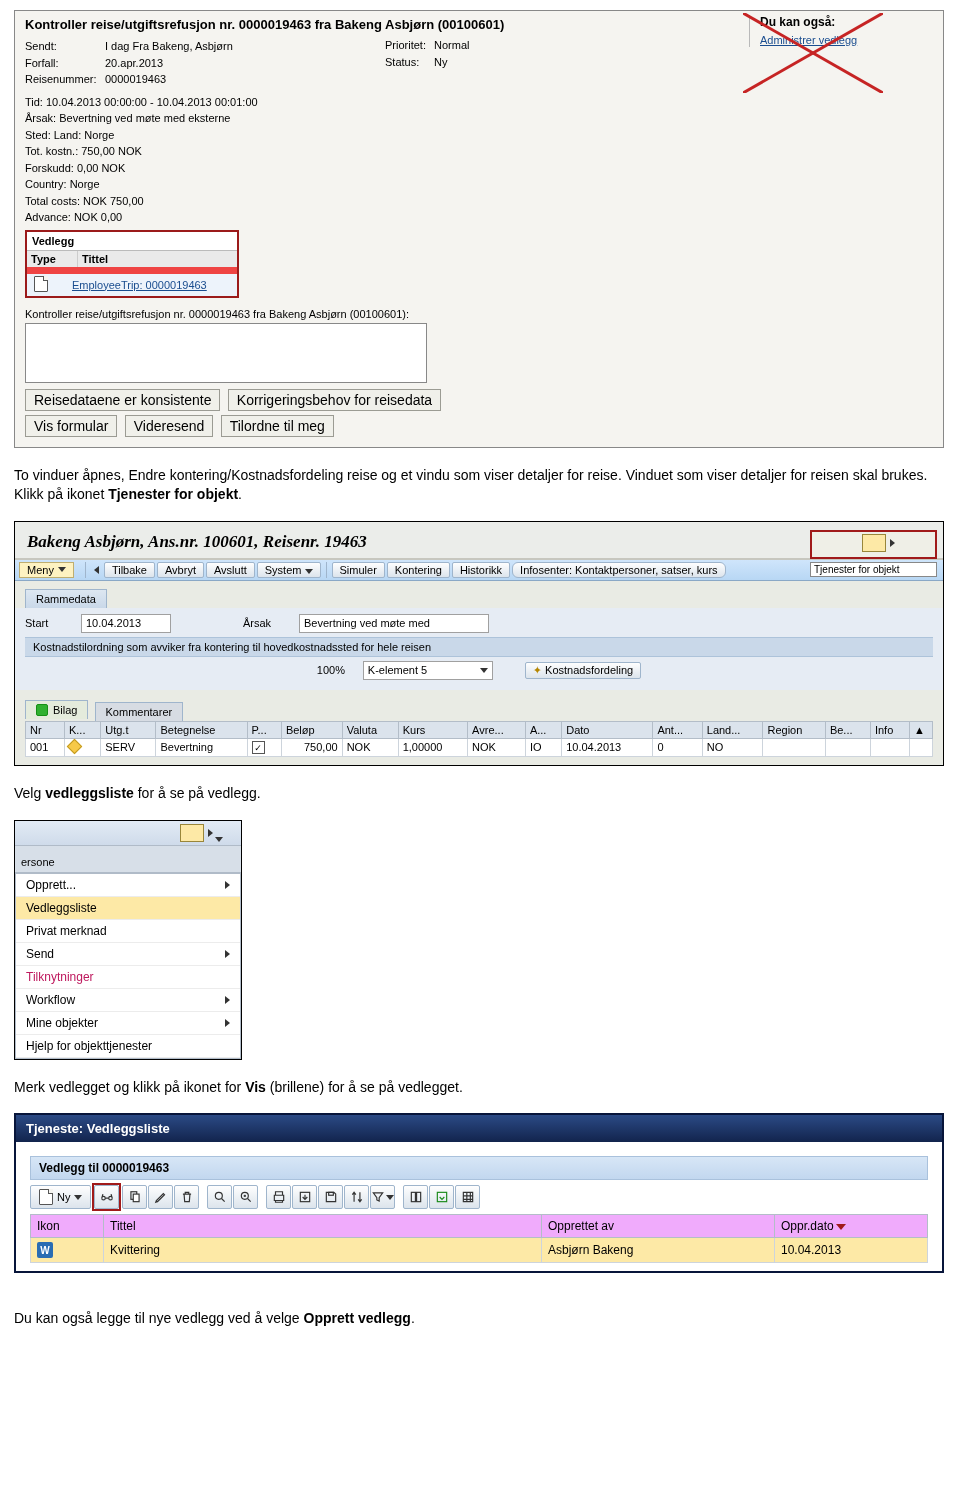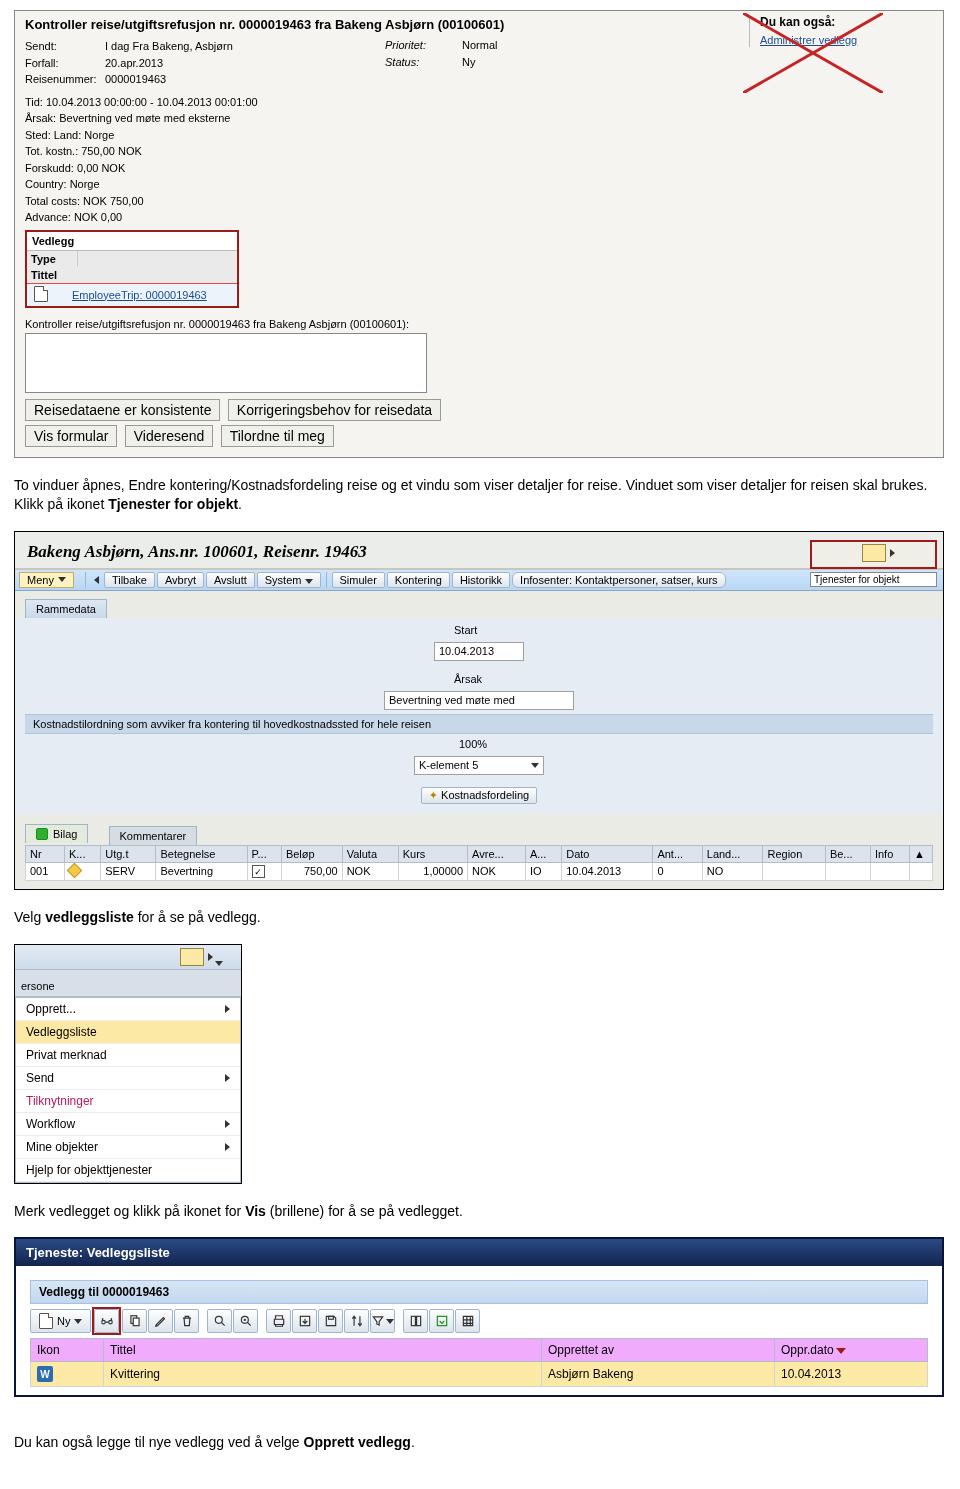--- a/index.html
+++ b/index.html
@@ -6,24 +6,24 @@
   .panel1 { border:1px solid #888; background:#f5f4f0; position:relative; padding:6px 10px 10px 10px; margin-bottom:18px; }
   .panel1 .headerbar { font-size:13px; font-weight:bold; margin-bottom:6px; }
   .panel1 .sidecol { position:absolute; top:4px; right:8px; width:175px; border-left:1px solid #b9b9b9; padding-left:10px; }
   .panel1 .sidecol h4 { margin:0 0 4px 0; font-size:12px; }
   .panel1 .sidecol a { color:#1a4d8f; text-decoration:underline; font-size:11px; }
   .cross { position:absolute; top:2px; right:60px; width:140px; height:80px; pointer-events:none; }
   .cross line { stroke:#c62424; stroke-width:3; }
   .kv { display:flex; font-size:11px; line-height:1.5; }
   .kv .k { width:80px; }
   .midcol { position:absolute; left:370px; top:26px; font-size:11px; }
-  .midcol .kv .k { width:77px;font-style:italic; }
+  .midcol .kv .k { width:49px; }
   .detaillines { font-size:11px; line-height:1.5; margin:6px 0 4px 0; }
   .vedleggbox { border:2px solid #9b1a1a; background:#fff; width:210px; padding:0; margin-top:4px; }
-  .vedleggbox .vh { display:flex; font-weight:bold; font-size:11px; border-bottom:1px solid #ef4444; background:#eaeaea;flex-direction:column; }
+  .vedleggbox .vh { display:flex; font-weight:bold; font-size:11px; border-bottom:7px solid #ef4444; background:#eaeaea; }
   .vedleggbox .vh span:first-child { width:42px; padding:2px 4px; border-right:1px solid #ccc; }
   .vedleggbox .vh span:last-child { padding:2px 4px; }
   .vedleggbox .vr { display:flex; align-items:center; background:#edf3fb; font-size:11px; padding:2px 3px; }
   .vedleggbox .vr .ico { width:38px; padding-left:4px; }
   .vedleggbox .vr a { color:#1a4d8f; text-decoration:underline; }
   .docicon { display:inline-block; width:12px; height:14px; border:1px solid #555; border-radius:1px; position:relative; background:#fff; }
   .docicon:before { content:""; position:absolute; top:-1px; right:-1px; width:4px; height:4px; border-left:1px solid #555; border-bottom:1px solid #555; background:#f5f4f0; }
   .kontrollline { font-size:11px; margin:10px 0 3px 0; }
   .emptybox { border:1px solid #888; background:#fff; height:58px; width:400px; }
   .btnrow { margin-top:6px; }
@@ -41,26 +41,26 @@
   .gosicon:after { content:""; position:absolute; right:-10px; top:4px; width:0;height:0; border-top:4px solid transparent; border-bottom:4px solid transparent; border-left:5px solid #333; }
 
   .toolbarblue { background:linear-gradient(#cfe5fb,#b8d7f4); border-bottom:1px solid #8aa8c6; padding:2px 4px; display:flex; align-items:center; font-size:11px; gap:2px; }
   .tbbtn { background:linear-gradient(#fefefe,#dce4ec); border:1px solid #9fb5cc; padding:1px 7px; border-radius:2px; cursor:pointer; font-size:11px; }
   .menubtn { background:#fef2c1; border:1px solid #bfae70; padding:1px 7px; margin-right:6px; font-size:11px; display:flex; align-items:center; gap:4px; }
   .tri { width:0;height:0;border-left:4px solid transparent;border-right:4px solid transparent;border-top:5px solid #333; display:inline-block; }
   .triL { width:0;height:0;border-top:4px solid transparent;border-bottom:4px solid transparent;border-right:5px solid #333; display:inline-block; margin:0 3px; }
   .sepv { width:1px; height:16px; background:#9fb5cc; margin:0 3px; }
   .tablike { background:linear-gradient(#dde7f1,#c9d8e9); border:1px solid #9fb5cc; border-bottom:none; padding:3px 10px; font-size:11px; display:inline-block; margin:8px 0 0 10px; }
   .formarea { background:#e6ecf4; padding:6px 10px; font-size:11px; }
-  .frow { display:flex; align-items:center; gap:6px; margin-bottom:4px;flex-direction:column; }
+  .frow { display:flex; align-items:center; gap:6px; margin-bottom:4px; }
   .frow .lbl { width:50px; }
   .input { background:#fff; border:1px solid #a0a0a0; padding:1px 4px; font-size:11px; height:15px; }
   .bandblue { background:#c9d8e9; padding:3px 8px; font-size:11px; border-top:1px solid #adc3da; border-bottom:1px solid #adc3da; }
   .tabsrow { margin:10px 0 0 10px; font-size:11px; }
-  .tab { display:inline-flex; align-items:center; gap:5px; background:#e4ebdc; border:1px solid #9fb5cc; border-bottom:none; padding:3px 10px; margin-right:17px; }
+  .tab { display:inline-flex; align-items:center; gap:5px; background:#e4ebdc; border:1px solid #9fb5cc; border-bottom:none; padding:3px 10px; margin-right:3px; }
   .tab.inactive { background:#d7dce3; }
   .greenbox { width:10px;height:10px;background:#30b030;border:1px solid #169016; border-radius:2px; }
 
   table.grid { border-collapse:collapse; width:calc(100% - 20px); margin:0 10px 8px 10px; font-size:11px; background:#fff; }
   table.grid th { background:#dbe3ec; border:1px solid #b3bdc8; padding:2px 4px; font-weight:normal; text-align:left; white-space:nowrap; }
   table.grid td { border:1px solid #cdd4dc; padding:2px 4px; white-space:nowrap; }
   .diamond { width:9px;height:9px; background:#f7c948; transform:rotate(45deg); display:inline-block; border:1px solid #c29a1f; }
   .chk { width:11px;height:11px;border:1px solid #555;background:#fff;display:inline-flex;align-items:center;justify-content:center; font-size:9px; }
   .sbcol { width:14px; text-align:center; }
 
@@ -249,21 +249,21 @@
       <th class="sbcol">▲</th>
     </tr>
     <tr>
       <td>001</td>
       <td><span class="diamond"></span></td>
       <td>SERV</td>
       <td>Bevertning</td>
       <td><span class="chk">✓</span></td>
       <td style="text-align:right">750,00</td>
       <td>NOK</td>
-      <td style="text-align:right">1,00000</td>
+      <td style="">1,00000</td>
       <td>NOK</td>
       <td>IO</td>
       <td>10.04.2013</td>
       <td>0</td>
       <td>NO</td>
       <td></td>
       <td></td>
       <td></td>
       <td class="sbcol"></td>
     </tr>

